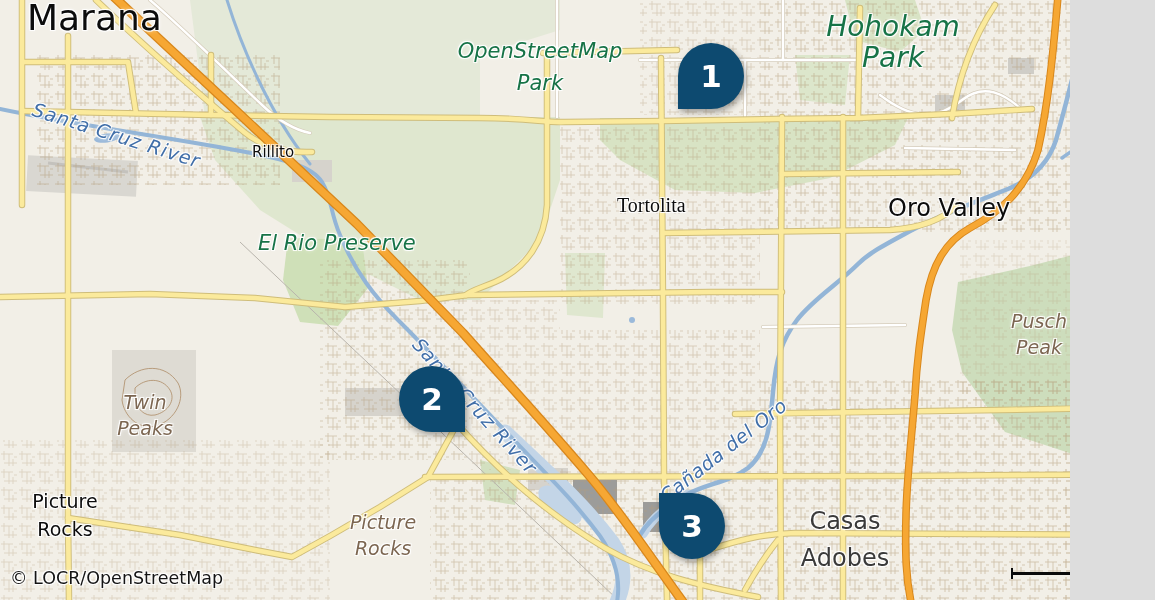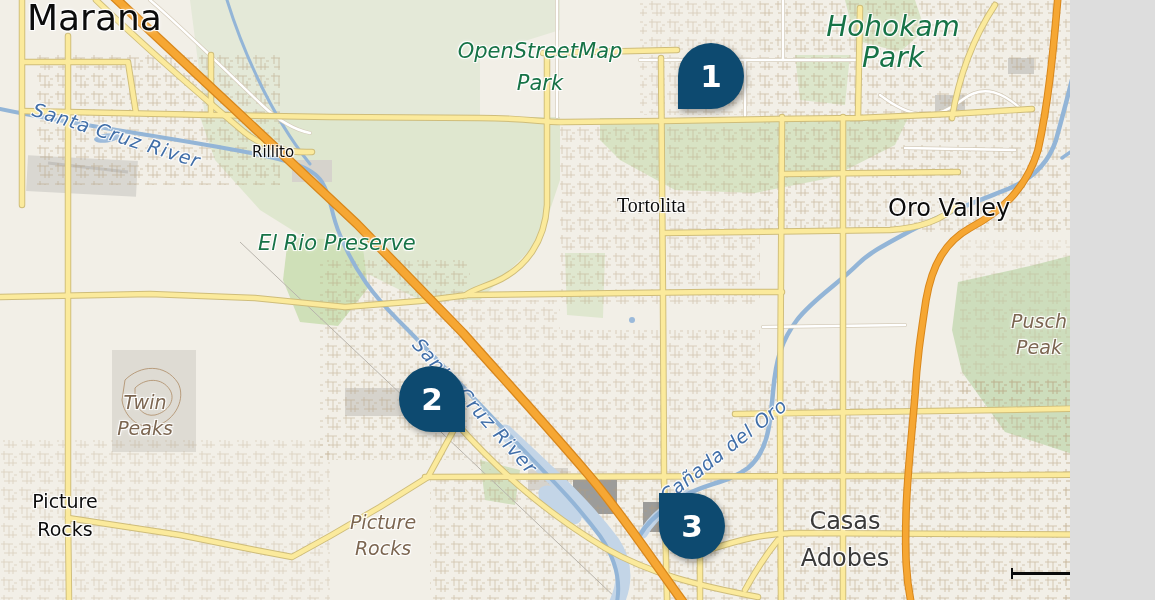--- a/index.html
+++ b/index.html
@@ -234,14 +234,15 @@
   <div class="marker tail-br" style="left:399px;top:366px;">
     <span>2</span>
   </div>
   <div class="marker tail-tl" style="left:659px;top:493px;">
     <span>3</span>
   </div>
 
   <div class="scalelabel lbl" style="left:1096px;top:549px;font-size:17px;font-weight:bold;">2 mi</div>
   <div class="scaleline"></div>
 
+  <div class="attribution lbl">© LOCR/OpenStreetMap</div>
 
 </div>
 
 </body></html>

